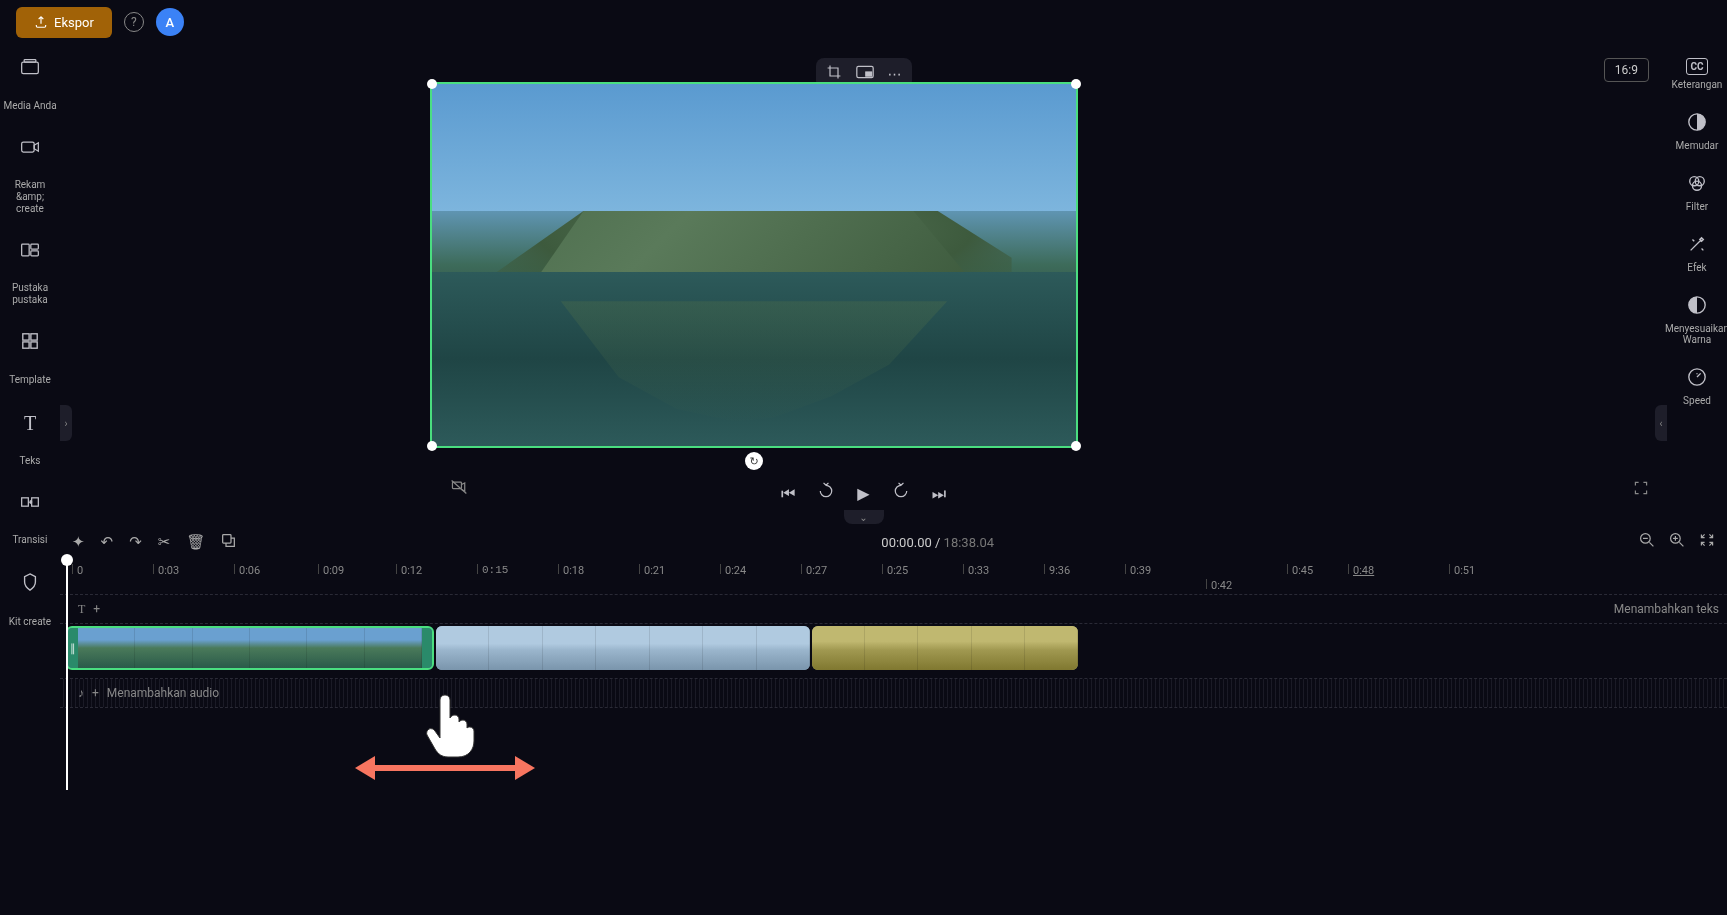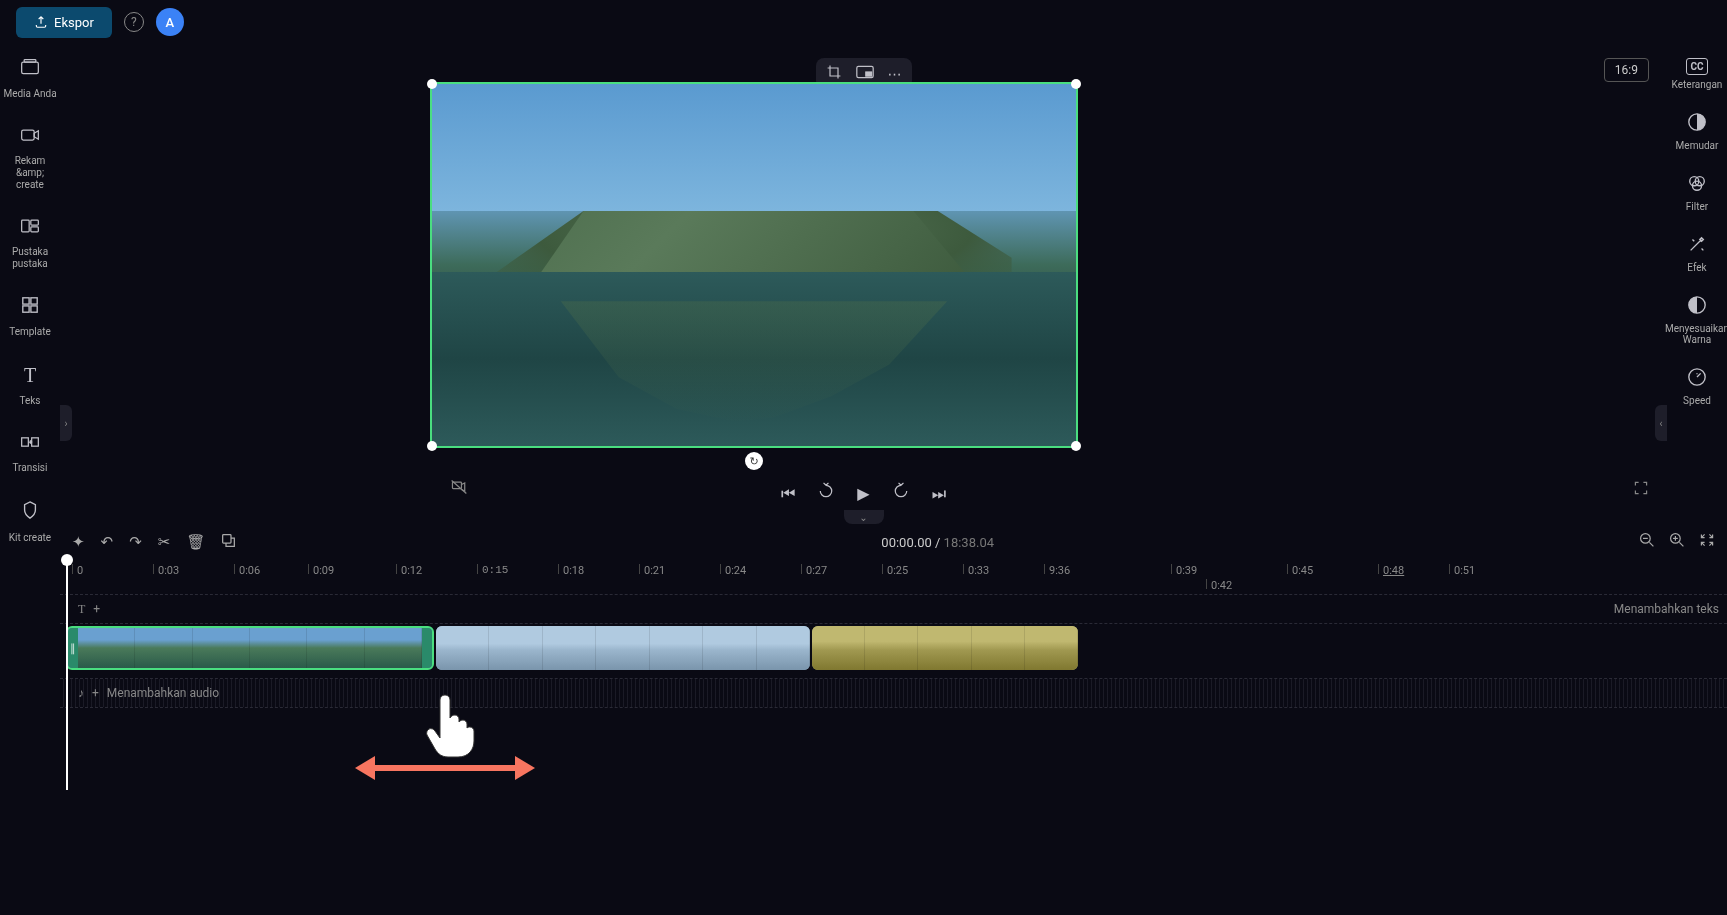--- a/index.html
+++ b/index.html
@@ -6,25 +6,25 @@
 body{background:#0a0a14;color:#c0c0c8;overflow:hidden;width:1727px;height:915px;position:relative}
 .topbar{height:44px;display:flex;align-items:center;padding:0 16px;justify-content:space-between}
 .topbar-left{display:flex;align-items:center;gap:14px}
 .hamburger{display:flex;flex-direction:column;gap:4px;cursor:pointer}
 .hamburger span{width:18px;height:2px;background:#c0c0c8;border-radius:1px}
 .logo{width:22px;height:18px;background:linear-gradient(135deg,#7b2ff7,#b829ff);border-radius:3px;transform:skewX(-10deg)}
 .app-title{font-size:13px;color:#e0e0e8}
 .tab{background:#1a1a26;padding:6px 14px;border-radius:6px;font-size:13px;color:#e0e0e8;cursor:pointer}
 .cloud-icon{color:#888;font-size:16px}
 .topbar-right{display:flex;align-items:center;gap:12px}
-.export-btn{background:#0c4a6e;color:#fff;border:none;padding:8px 18px;border-radius:6px;font-size:13px;display:flex;align-items:center;gap:6px;cursor:pointer}
+.export-btn{background:#a16207;color:#fff;border:none;padding:8px 18px;border-radius:6px;font-size:13px;display:flex;align-items:center;gap:6px;cursor:pointer}
 .help-icon{width:20px;height:20px;border:1.5px solid #888;border-radius:50%;display:flex;align-items:center;justify-content:center;font-size:12px;color:#888;cursor:pointer}
 .avatar{width:28px;height:28px;background:#3b82f6;border-radius:50%;display:flex;align-items:center;justify-content:center;color:#fff;font-size:13px;font-weight:500;cursor:pointer}
 .left-sidebar{position:absolute;left:0;top:44px;width:60px;bottom:0;display:flex;flex-direction:column;align-items:center;padding-top:10px;gap:18px}
-.sidebar-item{display:flex;flex-direction:column;align-items:center;gap:8px;cursor:pointer;padding:4px 0;width:100%}
+.sidebar-item{display:flex;flex-direction:column;align-items:center;gap:20px;cursor:pointer;padding:4px 0;width:100%}
 .sidebar-item .icon{font-size:18px;color:#c0c0c8}
 .sidebar-item .label{font-size:10px;text-align:center;line-height:1.2;color:#aaa}
 .right-sidebar{position:absolute;right:0;top:44px;width:60px;display:flex;flex-direction:column;align-items:center;padding-top:14px;gap:22px}
 .right-item{display:flex;flex-direction:column;align-items:center;gap:4px;cursor:pointer}
 .right-item .icon{font-size:18px;color:#c0c0c8}
 .right-item .label{font-size:10px;color:#aaa;text-align:center;line-height:1.1}
 .expand-tab{position:absolute;left:60px;top:405px;width:12px;height:36px;background:#1e1e2a;border-radius:0 6px 6px 0;display:flex;align-items:center;justify-content:center;cursor:pointer;color:#888;font-size:10px}
 .collapse-tab{position:absolute;right:60px;top:405px;width:12px;height:36px;background:#1e1e2a;border-radius:6px 0 0 6px;display:flex;align-items:center;justify-content:center;cursor:pointer;color:#888;font-size:10px}
 .preview-area{position:absolute;left:60px;right:60px;top:44px;height:470px}
 .preview-toolbar{position:absolute;top:14px;left:50%;transform:translateX(-50%);background:#1e1e2a;border-radius:8px;padding:6px 10px;display:flex;gap:14px;align-items:center}
@@ -277,34 +277,34 @@
           </svg></span>
       <span class="tl-icon"><svg width="16" height="16" viewBox="0 0 20 20" fill="none" stroke="#aaa" stroke-width="1.5">
             <path d="M7 3L3 7m0-4v4h4M13 3l4 4m0-4v4h-4M7 17l-4-4m0 4v-4h4M13 17l4-4m0 4v-4h-4"></path>
           </svg></span>
     </div>
   </div>
   <div class="ruler" id="ruler">
       <div class="ruler-tick" style="left: 6px;">0</div>
       <div class="ruler-tick" style="left: 87px;">0:03</div>
       <div class="ruler-tick" style="left: 168px;">0:06</div>
-      <div class="ruler-tick" style="left: 242px;">0:09</div>
+      <div class="ruler-tick" style="left: 252px;">0:09</div>
       <div class="ruler-tick" style="left: 330px;">0:12</div>
       <div class="ruler-tick" style="left: 411px; font-family: Liberation Mono, monospace;">0:15</div>
       <div class="ruler-tick" style="left: 492px;">0:18</div>
       <div class="ruler-tick" style="left: 573px;">0:21</div>
       <div class="ruler-tick" style="left: 654px;">0:24</div>
       <div class="ruler-tick" style="left: 735px;">0:27</div>
       <div class="ruler-tick" style="left: 816px;">0:25</div>
       <div class="ruler-tick" style="left: 897px;">0:33</div>
       <div class="ruler-tick" style="left: 978px;">9:36</div>
-      <div class="ruler-tick" style="left: 1059px; margin-left: 46px;">0:39</div>
+      <div class="ruler-tick" style="left: 1059px;">0:39</div>
       <div class="ruler-tick" style="left: 1140px; margin-top: 15px;">0:42</div>
       <div class="ruler-tick" style="left: 1221px;">0:45</div>
-      <div class="ruler-tick" style="left: 1312px; text-decoration: underline;">0:48</div>
+      <div class="ruler-tick" style="left: 1282px; text-decoration: underline;">0:48</div>
       <div class="ruler-tick" style="left: 1383px;">0:51</div>
     </div>
   <div class="playhead" style="top:36px"></div>
   <div class="tracks">
     <div class="add-row">
       <span style="font-family:serif">T</span>
       <span>+</span>
       <span class="right-label">Menambahkan teks</span>
     </div>
     <div class="video-track" style="margin-left:6px">

